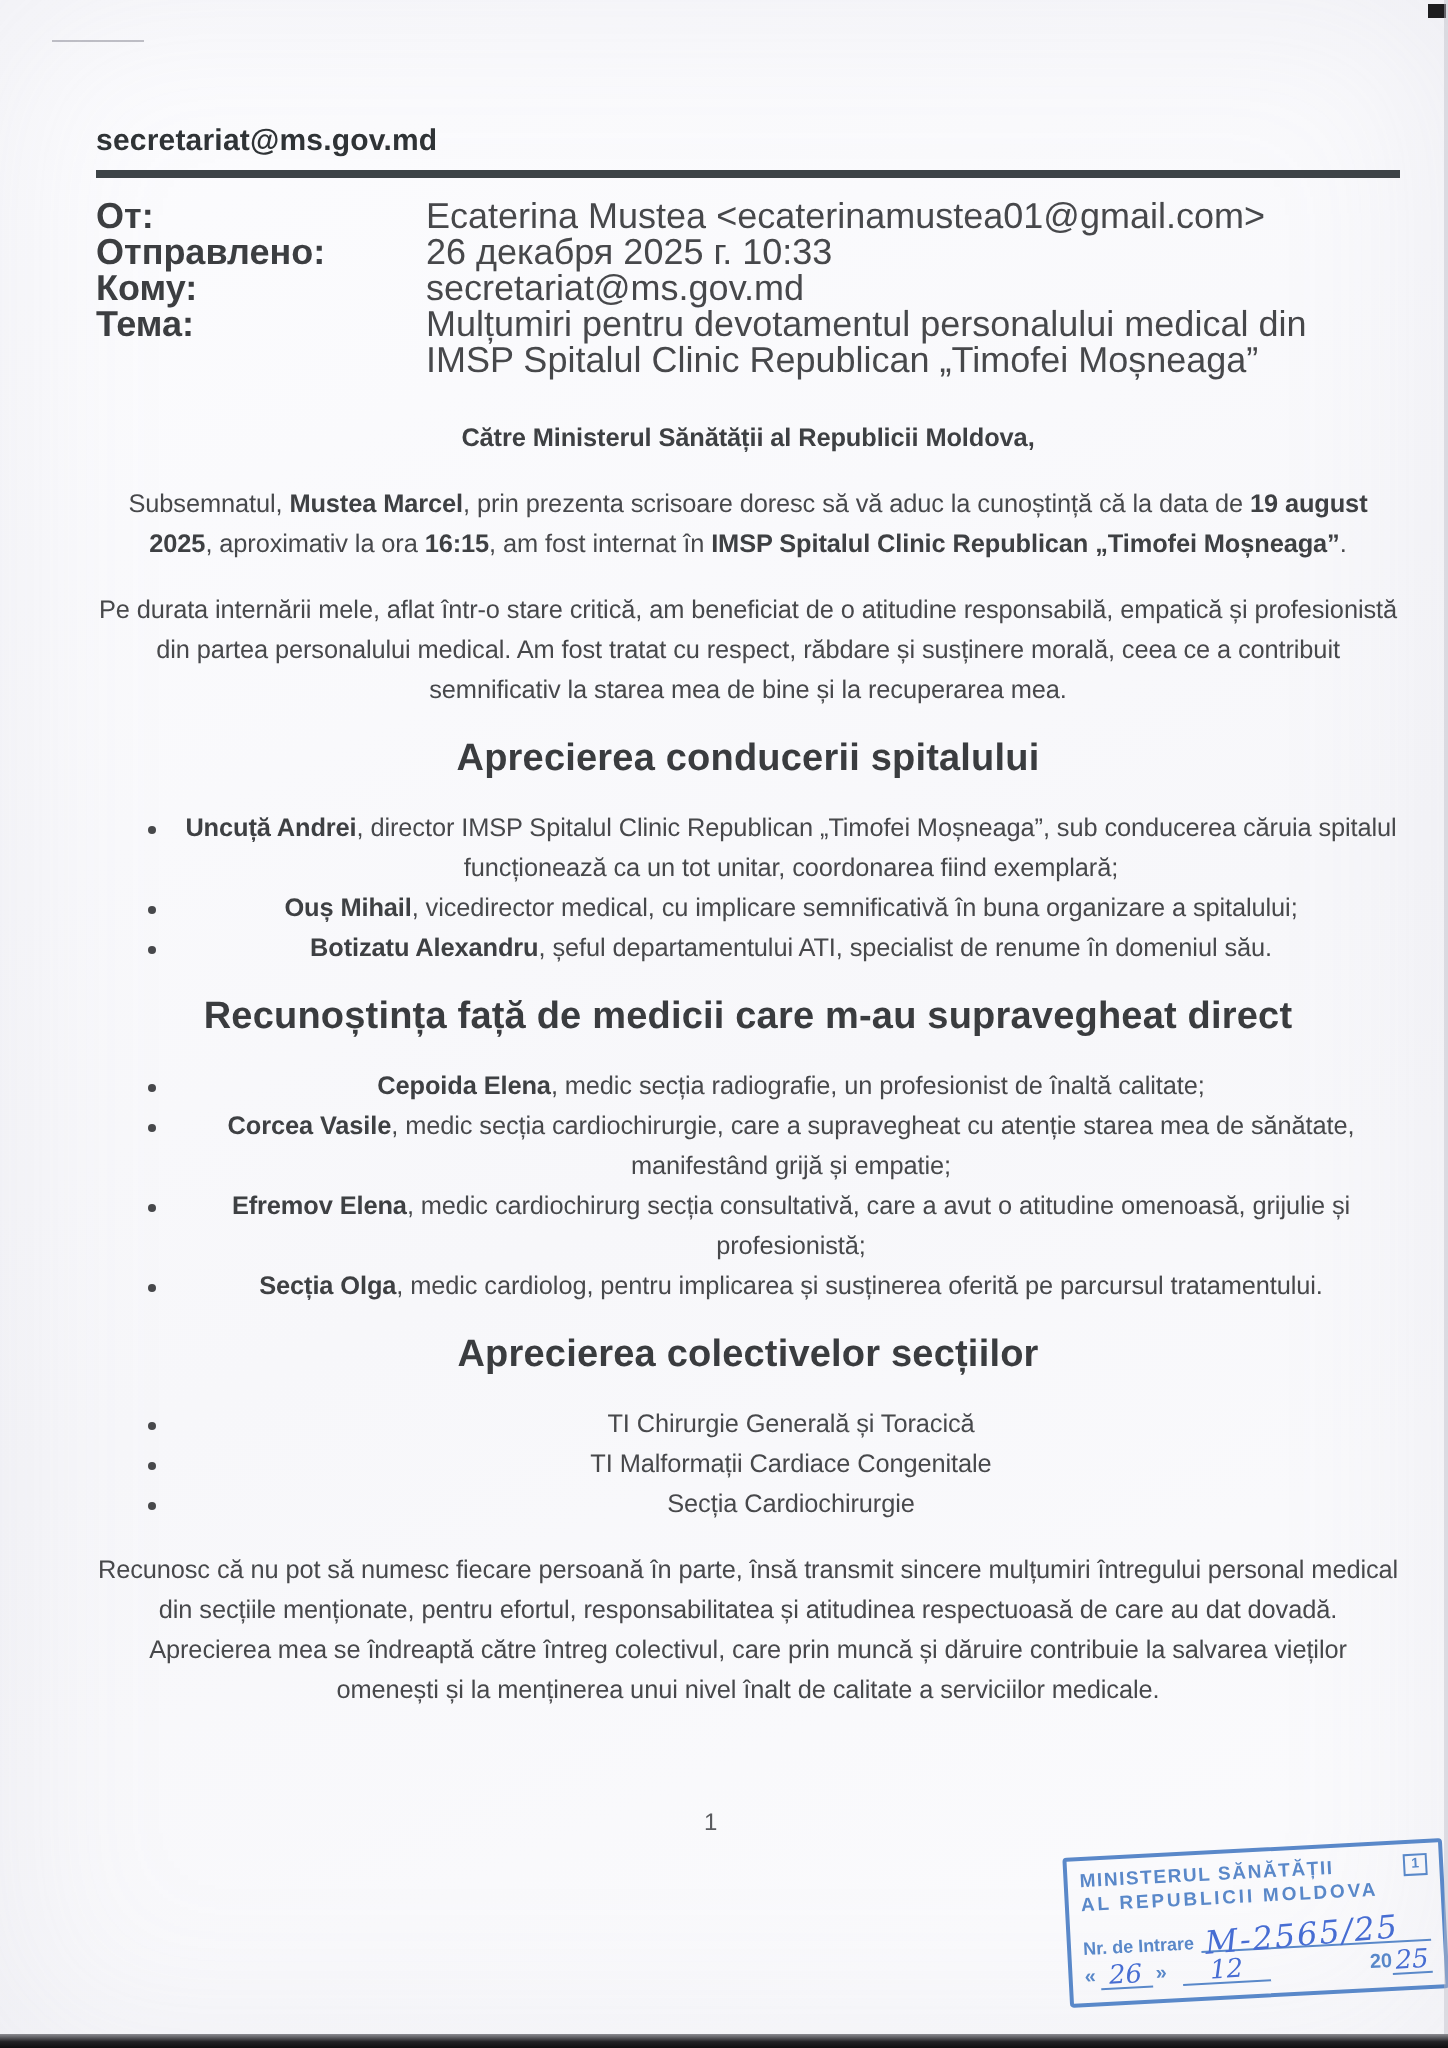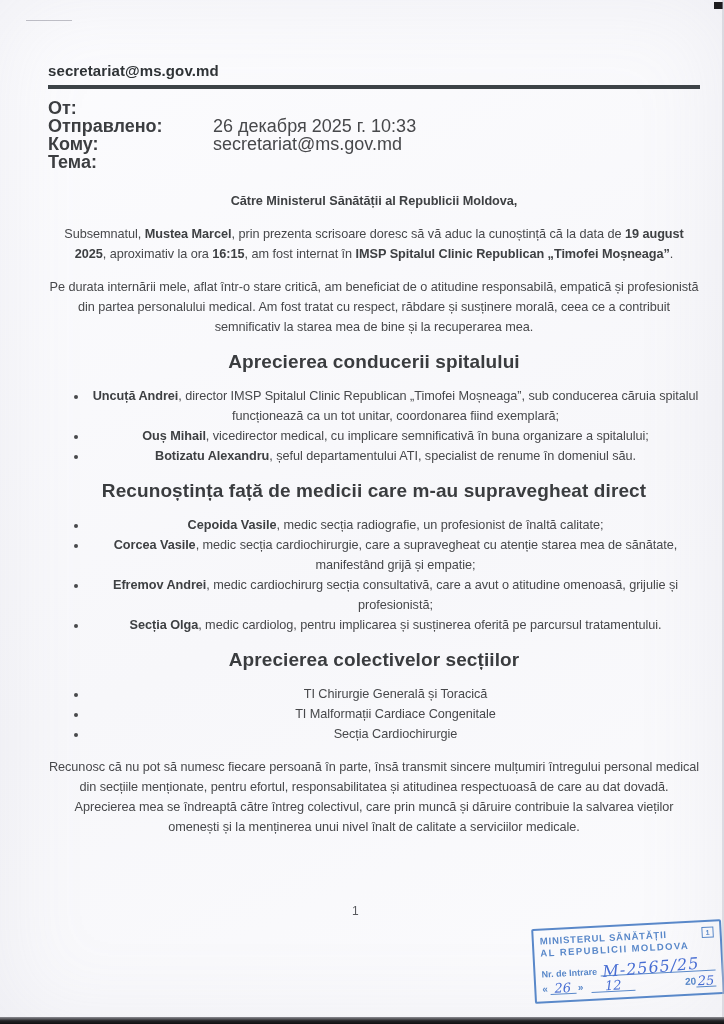--- a/index.html
+++ b/index.html
@@ -69,49 +69,51 @@
 
 <div class="page">
   <div class="artifact-pencil"></div>
 
   <div class="content">
     <div class="addr">secretariat@ms.gov.md</div>
     <div class="rule"></div>
     <div class="meta">
         <div class="meta-row">
           <div class="meta-label">От:</div>
+          <div class="meta-value">Ecaterina Mustea &lt;ecaterinamustea01@gmail.com&gt;</div>
         </div>
         <div class="meta-row">
           <div class="meta-label">Отправлено:</div>
           <div class="meta-value">26 декабря 2025 г. 10:33</div>
         </div>
         <div class="meta-row">
           <div class="meta-label">Кому:</div>
           <div class="meta-value">secretariat@ms.gov.md</div>
         </div>
         <div class="meta-row">
           <div class="meta-label">Тема:</div>
+          <div class="meta-value">Mulțumiri pentru devotamentul personalului medical din IMSP Spitalul Clinic Republican „Timofei Moșneaga”</div>
         </div>
       </div>
 
     <div class="letter">
         <p><strong>Către Ministerul Sănătății al Republicii Moldova,</strong></p>
         <p>Subsemnatul, <strong>Mustea Marcel</strong>, prin prezenta scrisoare doresc să vă aduc la cunoștință că la data de <strong>19 august 2025</strong>, aproximativ la ora <strong>16:15</strong>, am fost internat în <strong>IMSP Spitalul Clinic Republican „Timofei Moșneaga”</strong>.</p>
         <p>Pe durata internării mele, aflat într-o stare critică, am beneficiat de o atitudine responsabilă, empatică și profesionistă din partea personalului medical. Am fost tratat cu respect, răbdare și susținere morală, ceea ce a contribuit semnificativ la starea mea de bine și la recuperarea mea.</p>
         <h2>Aprecierea conducerii spitalului</h2>
         <ul>
           <li><strong>Uncuță Andrei</strong>, director IMSP Spitalul Clinic Republican „Timofei Moșneaga”, sub conducerea căruia spitalul funcționează ca un tot unitar, coordonarea fiind exemplară;</li>
           <li><strong>Ouș Mihail</strong>, vicedirector medical, cu implicare semnificativă în buna organizare a spitalului;</li>
           <li><strong>Botizatu Alexandru</strong>, șeful departamentului ATI, specialist de renume în domeniul său.</li>
         </ul>
         <h2>Recunoștința față de medicii care m-au supravegheat direct</h2>
         <ul>
-          <li><strong>Cepoida Vasile</strong>, medic secția radiografie, un profesionist de înaltă calitate;</li>
+          <li><strong>Cepoida Elena</strong>, medic secția radiografie, un profesionist de înaltă calitate;</li>
           <li><strong>Corcea Vasile</strong>, medic secția cardiochirurgie, care a supravegheat cu atenție starea mea de sănătate, manifestând grijă și empatie;</li>
-          <li><strong>Efremov Andrei</strong>, medic cardiochirurg secția consultativă, care a avut o atitudine omenoasă, grijulie și profesionistă;</li>
+          <li><strong>Efremov Elena</strong>, medic cardiochirurg secția consultativă, care a avut o atitudine omenoasă, grijulie și profesionistă;</li>
           <li><strong>Secția Olga</strong>, medic cardiolog, pentru implicarea și susținerea oferită pe parcursul tratamentului.</li>
         </ul>
         <h2>Aprecierea colectivelor secțiilor</h2>
         <ul>
           <li>TI Chirurgie Generală și Toracică</li>
           <li>TI Malformații Cardiace Congenitale</li>
           <li>Secția Cardiochirurgie</li>
         </ul>
         <p>Recunosc că nu pot să numesc fiecare persoană în parte, însă transmit sincere mulțumiri întregului personal medical din secțiile menționate, pentru efortul, responsabilitatea și atitudinea respectuoasă de care au dat dovadă. Aprecierea mea se îndreaptă către întreg colectivul, care prin muncă și dăruire contribuie la salvarea vieților omenești și la menținerea unui nivel înalt de calitate a serviciilor medicale.</p>
       </div>

